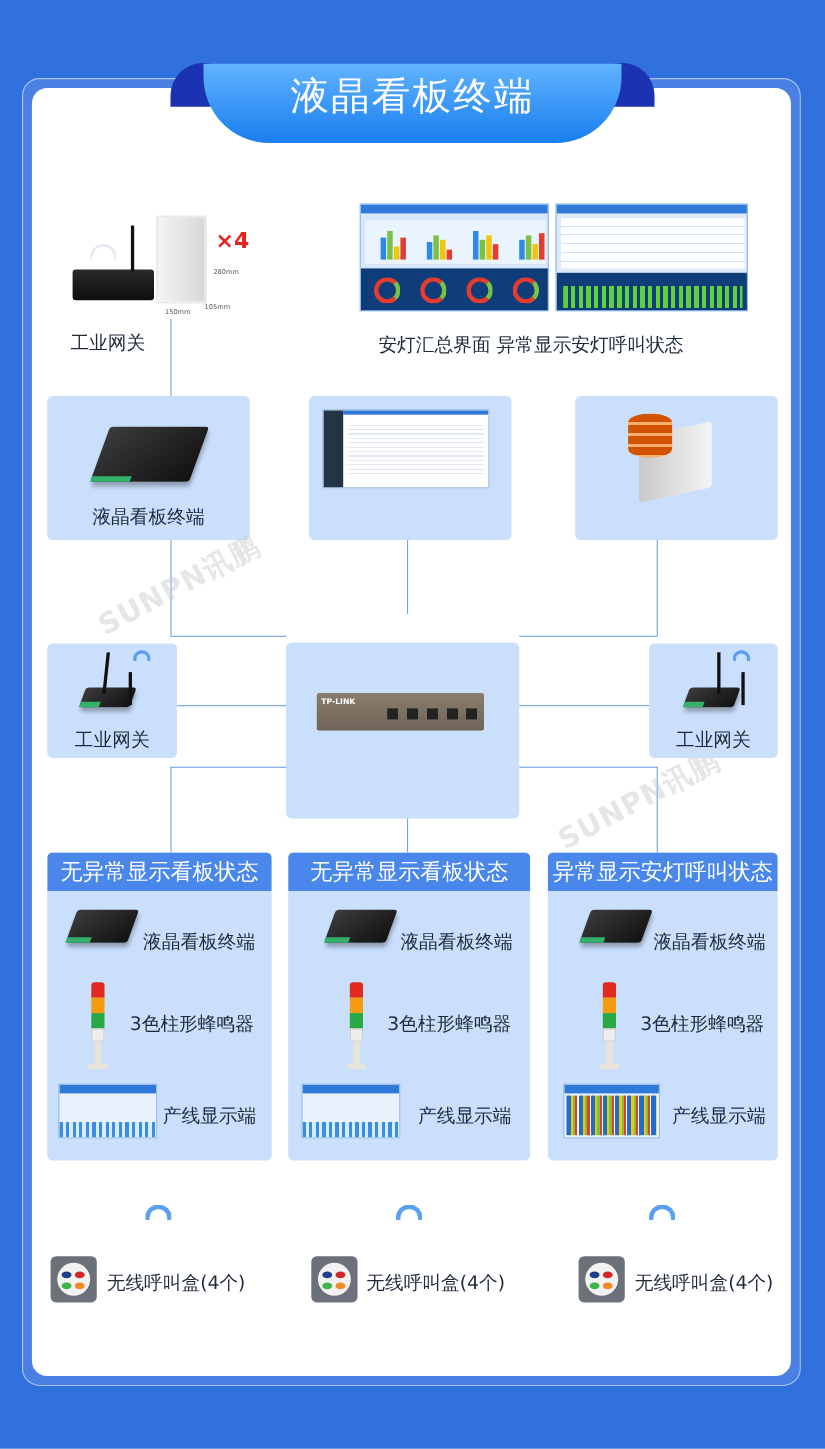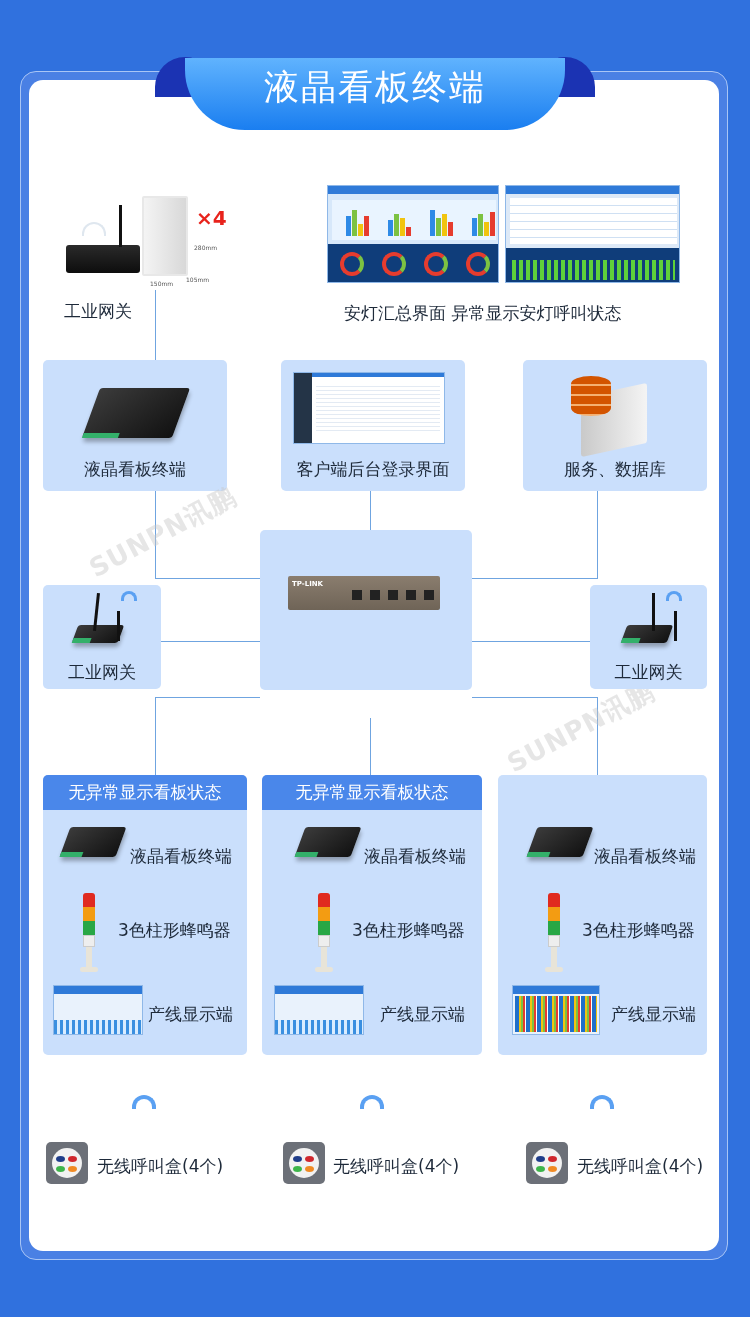--- a/index.html
+++ b/index.html
@@ -11,21 +11,21 @@
   .ribbon-ear { position:absolute; top:57px; width:60px; height:40px; background:#1b33b3; border-radius:30px 30px 0 0; }
   .ribbon { position:absolute; left:185px; top:58px; width:380px; height:72px;
             background:linear-gradient(#60b3fe,#1a7ef0); border-radius:0 0 60px 60px; }
   .ribbon-title { position:absolute; left:185px; top:64px; width:380px; text-align:center; color:#fff;
                   font-size:35px; letter-spacing:2px; }
   .line { position:absolute; background:#6fa4e0; }
   .card { position:absolute; background:#cadffc; border-radius:5px; }
   .card-label { position:absolute; left:0; right:0; text-align:center; font-size:17px; color:#1e2a3a; }
   .plain-label { position:absolute; font-size:17px; color:#1e2a3a; }
   .col { position:absolute; top:775px; height:280px; background:#cadffc; border-radius:5px; overflow:hidden; }
-  .col-head { height:35px; background:#4a87ea; color:#fff; font-size:17px; text-align:center; line-height:35px; }
+  .col-head { height:35px; background:#4a87ea; color:#fff; font-size:20px; text-align:center; line-height:35px; }
   .row-label { position:absolute; font-size:17px; color:#1e2a3a; }
   .watermark { position:absolute; font-size:26px; font-weight:bold; color:rgba(200,200,200,0.45);
                transform:rotate(-28deg); letter-spacing:1px; }
   
   .box-device { position:absolute; background:linear-gradient(135deg,#3b3b3b,#111); transform:skewX(-20deg);
                 border-radius:3px; box-shadow:2px 4px 4px rgba(0,0,0,0.3); }
   .box-device::after { content:""; position:absolute; left:0; bottom:0; width:40%; height:5px; background:#33b06a; }
   .tower { position:absolute; width:12px; }
   .tower .r { height:14px; background:#e02a1f; border-radius:3px 3px 0 0; }
   .tower .o { height:14px; background:#f39c12; }
@@ -114,39 +114,37 @@
 <div class="card" style="left:43px;top:360px;width:184px;height:131px;">
   <div class="box-device" style="left:48px;top:28px;width:90px;height:50px;"></div>
   <div class="card-label" style="top:98px;">液晶看板终端</div>
 </div>
 <div class="card" style="left:281px;top:360px;width:184px;height:131px;">
   <div class="screen" style="left:12px;top:12px;width:152px;height:72px;background:#fff;">
     <div style="position:absolute;left:0;top:0;width:18px;height:72px;background:#243447;"></div>
     <div style="position:absolute;left:18px;top:0;right:0;height:4px;background:#2f7ad8;"></div>
     <div style="position:absolute;left:22px;top:10px;right:4px;height:50px;background:repeating-linear-gradient(#fff 0 3px,#e3eaf3 3px 4px);"></div>
   </div>
-  <div class="card-label" style="top:98px;">客户端后台登录界面</div>
 </div>
 <div class="card" style="left:523px;top:360px;width:184px;height:131px;">
   <div style="position:absolute;left:58px;top:30px;width:66px;height:60px;background:linear-gradient(90deg,#c9c9c9,#f4f4f4);transform:skewY(-12deg);border-radius:3px;"></div>
   <div style="position:absolute;left:48px;top:16px;width:40px;height:40px;border-radius:20px/8px;background:repeating-linear-gradient(#d35400 0 8px,#f5b071 8px 10px);"></div>
-  <div class="card-label" style="top:98px;">服务、数据库</div>
 </div>
 
 <div class="watermark" style="left:82px;top:515px;">SUNPN讯鹏</div>
 <div class="watermark" style="left:500px;top:710px;">SUNPN讯鹏</div>
 
 <div class="card" style="left:43px;top:585px;width:118px;height:104px;">
   <div class="box-device" style="left:32px;top:40px;width:46px;height:18px;"></div>
   <div style="position:absolute;left:52px;top:8px;width:3px;height:38px;background:#111;transform:rotate(6deg);"></div>
   <div style="position:absolute;left:74px;top:26px;width:3px;height:30px;background:#111;"></div>
   <div class="wifi" style="left:78px;top:6px;width:16px;height:10px;border:3px solid #5aa0f2;border-bottom:none;border-radius:10px 10px 0 0;"></div>
   <div class="card-label" style="top:76px;">工业网关</div>
 </div>
-<div class="card" style="left:260px;top:530px;width:212px;height:160px;">
+<div class="card" style="left:260px;top:584px;width:212px;height:160px;">
   <div style="position:absolute;left:28px;top:46px;width:152px;height:34px;background:linear-gradient(#8a7d6e,#6f6457);border-radius:2px;">
     <div style="position:absolute;left:4px;top:4px;font-size:7px;color:#fff;font-weight:bold;">TP-LINK</div>
     <div style="position:absolute;left:64px;top:14px;width:84px;height:10px;background:repeating-linear-gradient(90deg,#222 0 10px,transparent 10px 18px);"></div>
   </div>
 </div>
 <div class="card" style="left:590px;top:585px;width:117px;height:104px;">
   <div class="box-device" style="left:34px;top:40px;width:46px;height:18px;"></div>
   <div style="position:absolute;left:62px;top:8px;width:3px;height:38px;background:#111;"></div>
   <div style="position:absolute;left:84px;top:26px;width:3px;height:30px;background:#111;"></div>
   <div class="wifi" style="left:76px;top:6px;width:16px;height:10px;border:3px solid #5aa0f2;border-bottom:none;border-radius:10px 10px 0 0;"></div>
@@ -185,20 +183,21 @@
       <div class="foot"></div>
     </div>
   <div class="row-label" style="left:90px;top:144px;">3色柱形蜂鸣器</div>
   <div class="screen" style="left:12px;top:210px;width:90px;height:50px;">
       <div class="bar"></div>
       <div style="position:absolute;left:0;right:0;bottom:0;height:14px;background:repeating-linear-gradient(90deg,#3a8fe0 0 3px,#d9ecff 3px 6px);"></div>
     </div>
   <div class="row-label" style="left:118px;top:228px;">产线显示端</div>
 </div>
 <div class="col" style="left:498px;width:209px;">
+  <div class="col-head">异常显示安灯呼叫状态</div>
   <div class="box-device" style="left:34px;top:52px;width:56px;height:30px;"></div>
   <div class="row-label" style="left:96px;top:70px;">液晶看板终端</div>
   <div class="tower" style="left:50px;top:118px;">
       <div class="r"></div>
       <div class="o"></div>
       <div class="g"></div>
       <div class="base"></div>
       <div class="stem"></div>
       <div class="foot"></div>
     </div>

